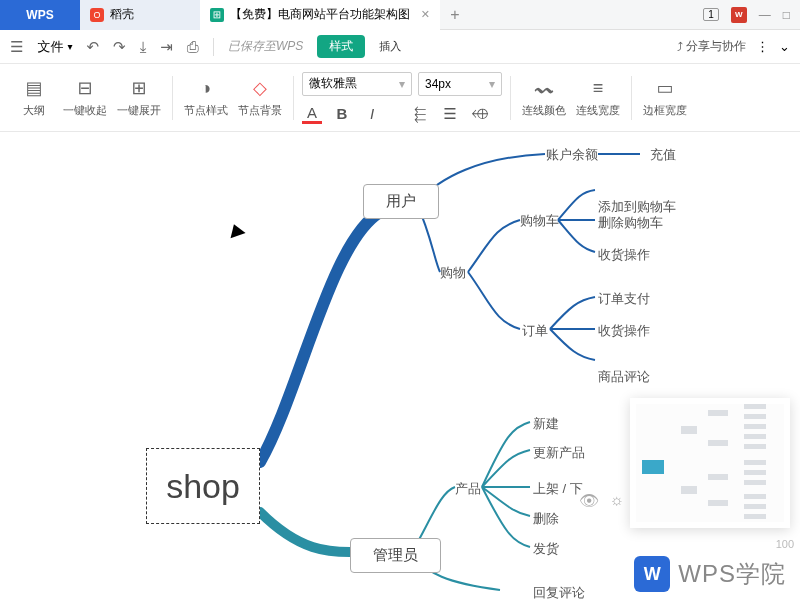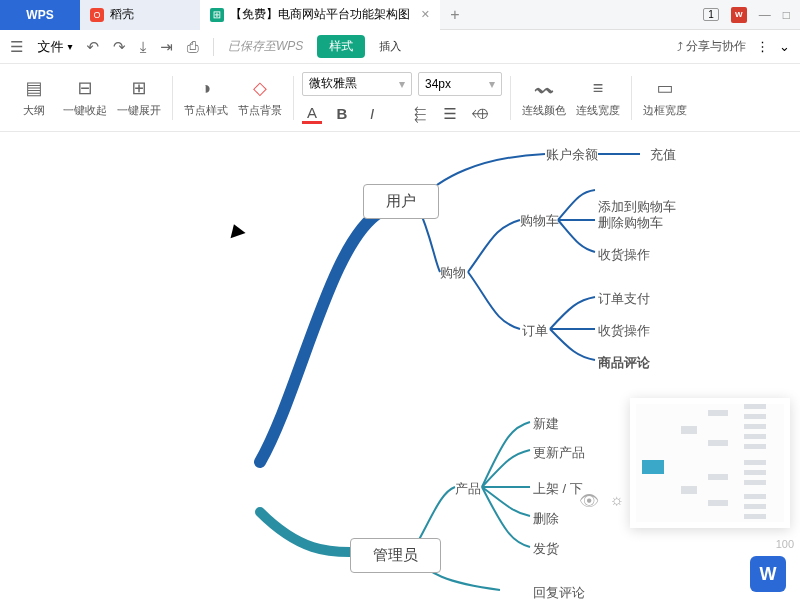--- a/index.html
+++ b/index.html
@@ -212,36 +212,37 @@
 
     <path d="M482 355 C 505 305 512 295 530 290" stroke="#2a8fa3" stroke-width="2" fill="none"></path>
     <path d="M482 355 C 505 330 512 322 530 318" stroke="#2a8fa3" stroke-width="2" fill="none"></path>
     <path d="M482 355 L 530 355" stroke="#2a8fa3" stroke-width="2" fill="none"></path>
     <path d="M482 355 C 505 372 512 380 530 384" stroke="#2a8fa3" stroke-width="2" fill="none"></path>
     <path d="M482 355 C 505 400 512 410 530 415" stroke="#2a8fa3" stroke-width="2" fill="none"></path>
 
     <path d="M412 425 C 430 440 440 450 500 458" stroke="#2a8fa3" stroke-width="2" fill="none"></path>
   </svg>
 
+  <div class="root-node">shop</div>
   <div class="child-node" style="left:363px;top:52px;">用户</div>
   <div class="child-node" style="left:350px;top:406px;">管理员</div>
 
   <div class="label-mid" style="left:546px;top:14px;">账户余额</div>
   <div class="leaf" style="left:650px;top:14px;">充值</div>
 
   <div class="label-mid" style="left:440px;top:132px;">购物</div>
   <div class="label-mid" style="left:520px;top:80px;">购物车</div>
   <div class="label-mid" style="left:522px;top:190px;">订单</div>
 
   <div class="leaf" style="left:598px;top:66px;">添加到购物车</div>
   <div class="leaf" style="left:598px;top:82px;">删除购物车</div>
   <div class="leaf" style="left:598px;top:114px;">收货操作</div>
   <div class="leaf" style="left:598px;top:158px;">订单支付</div>
   <div class="leaf" style="left:598px;top:190px;">收货操作</div>
-  <div class="leaf" style="left:598px;top:222px;font-weight:bold;">商品评论</div>
+  <div class="leaf" style="left:598px;top:236px;">商品评论</div>
 
   <div class="label-mid" style="left:455px;top:348px;">产品</div>
   <div class="leaf" style="left:533px;top:283px;">新建</div>
   <div class="leaf" style="left:533px;top:312px;">更新产品</div>
   <div class="leaf" style="left:533px;top:348px;">上架 / 下</div>
   <div class="leaf" style="left:533px;top:378px;">删除</div>
   <div class="leaf" style="left:533px;top:408px;">发货</div>
   <div class="leaf" style="left:533px;top:452px;">回复评论</div>
 
   <div class="cursor-triangle"></div>
@@ -269,14 +270,15 @@
     </div>
   </div>
   <div class="minimap-btns">
     <span>👁</span>
     <span>☼</span>
   </div>
   <div class="zoom-percent">100</div>
 
   <div class="watermark">
     <div class="wm-logo">W</div>
+    <div class="wm-text">WPS学院</div>
   </div>
 </div>
 
 </body></html>

